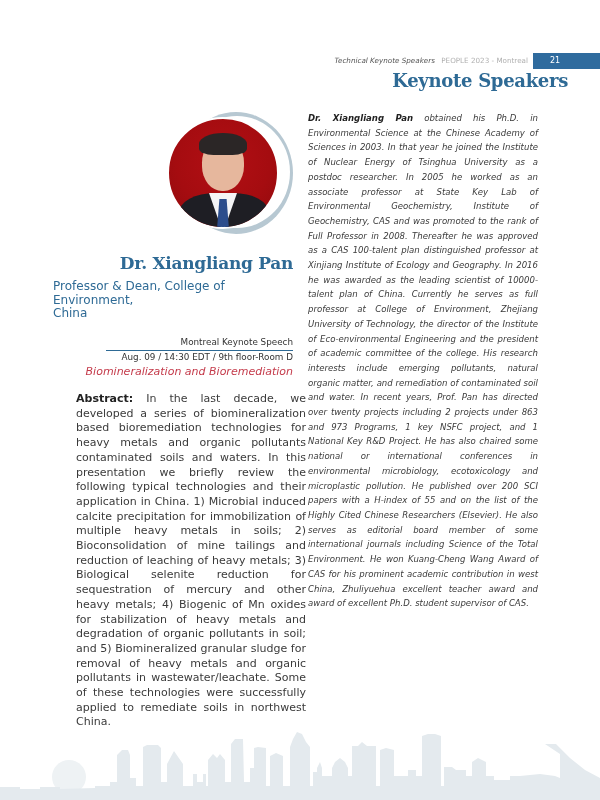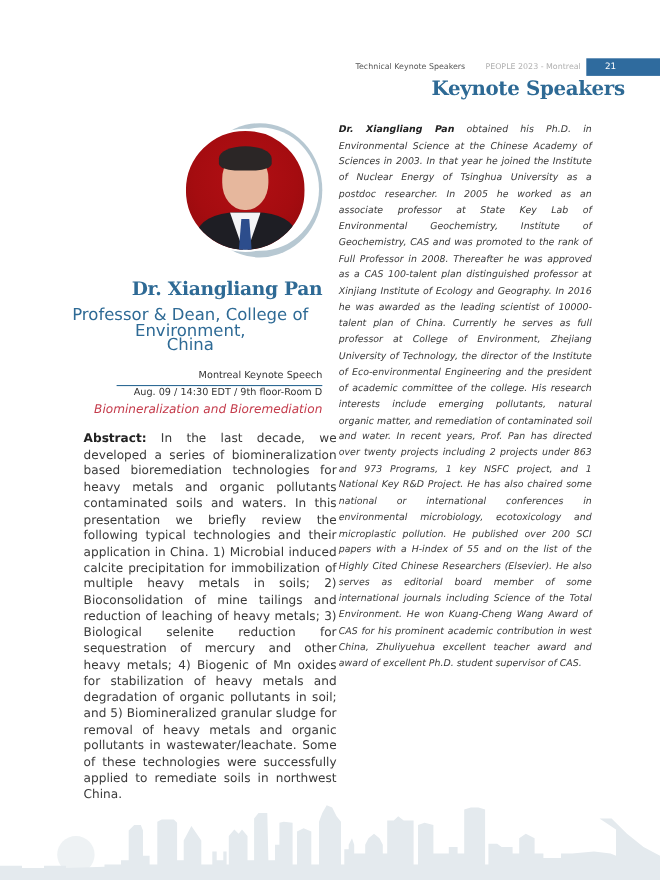--- a/index.html
+++ b/index.html
@@ -3,22 +3,22 @@
   <meta charset="utf-8">
   <style>
     html, body { margin: 0; padding: 0; }
     body {
       width: 600px; height: 800px; position: relative; overflow: hidden;
       background: #ffffff; font-family: "DejaVu Sans", sans-serif; color: #3a3a3a;
     }
     .header-text {
       position: absolute; top: 56px; right: 72px; font-size: 7.2px; color: #9a9a9a; white-space: nowrap;
     }
-    .header-text .section { color: #555; }
-    .header-text .event { color: #b0b0b0; margin-left: 16px; }
+    .header-text .section { font-style: italic; color: #555; }
+    .header-text .event { color: #b0b0b0; margin-left: 4px; }
     .page-num {
       position: absolute; top: 53px; left: 533px; width: 67px; height: 16px;
       background: #2f6b9e; color: #fff; font-size: 8px; line-height: 16px; padding-left: 17px; box-sizing: border-box;
     }
     .page-title {
       position: absolute; top: 70px; right: 32px;
       font-family: "DejaVu Serif", serif; font-weight: bold; font-size: 18px; color: #2e6a95; letter-spacing: -0.3px;
     }
     .photo-wrap { position: absolute; top: 112px; left: 165px; width: 130px; height: 128px; }
     .photo-arc {
@@ -37,22 +37,22 @@
     .hair { position: absolute; left: 30px; top: 14px; width: 48px; height: 22px; border-radius: 50% 50% 30% 30%; background: #2b2626; }
     .suit { position: absolute; left: 10px; top: 74px; width: 90px; height: 50px; border-radius: 40% 40% 0 0; background: #1e1e24; }
     .shirt { position: absolute; left: 40px; top: 74px; width: 28px; height: 40px; background: #f4f4f6; clip-path: polygon(0 0,100% 0,50% 100%); }
     .tie { position: absolute; left: 48px; top: 80px; width: 12px; height: 30px; background: #2c4d8c; clip-path: polygon(20% 0,80% 0,100% 100%,0 100%); }
 
     .speaker-name {
       position: absolute; top: 253px; right: 307px; white-space: nowrap;
       font-family: "DejaVu Serif", serif; font-weight: bold; font-size: 17px; color: #2e6a95; letter-spacing: -0.3px;
     }
     .affil {
-      position: absolute; top: 280px; right: 307px; width: 240px; text-align: center;
-      font-size: 15px; line-height: 13.5px; color: #2e6a95;
+      position: absolute; top: 280px; right: 307px; width: 240px; text-align: left;
+      font-size: 12px; line-height: 13.5px; color: #2e6a95;
     }
     .talk-type { position: absolute; top: 337px; right: 307px; font-size: 8.8px; color: #333; white-space: nowrap; }
     .talk-rule { position: absolute; top: 350px; left: 106px; width: 187px; height: 0; border-top: 1px solid #2e6a95; }
     .talk-when { position: absolute; top: 352px; right: 307px; font-size: 8.8px; color: #333; white-space: nowrap; }
     .talk-title { position: absolute; top: 365px; right: 307px; font-size: 11px; font-style: italic; color: #c43a4a; white-space: nowrap; }
 
     .abstract {
       position: absolute; top: 392px; left: 76px; width: 230px;
       font-size: 11px; line-height: 14.7px; text-align: justify; color: #3a3a3a;
     }

